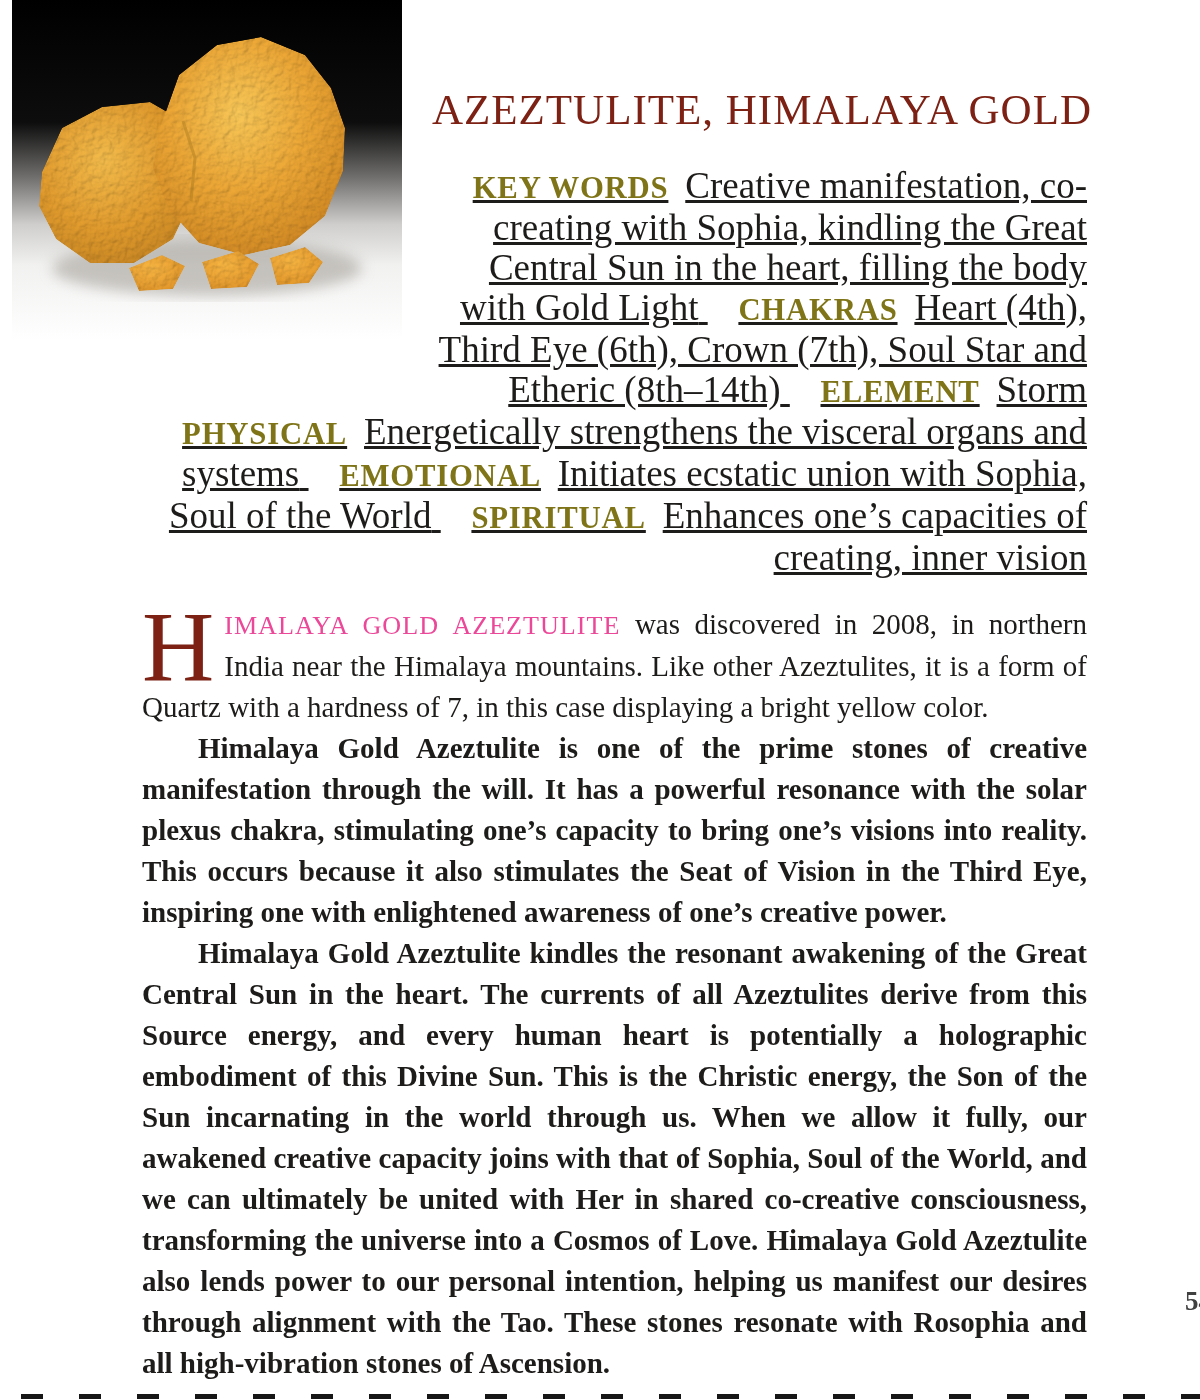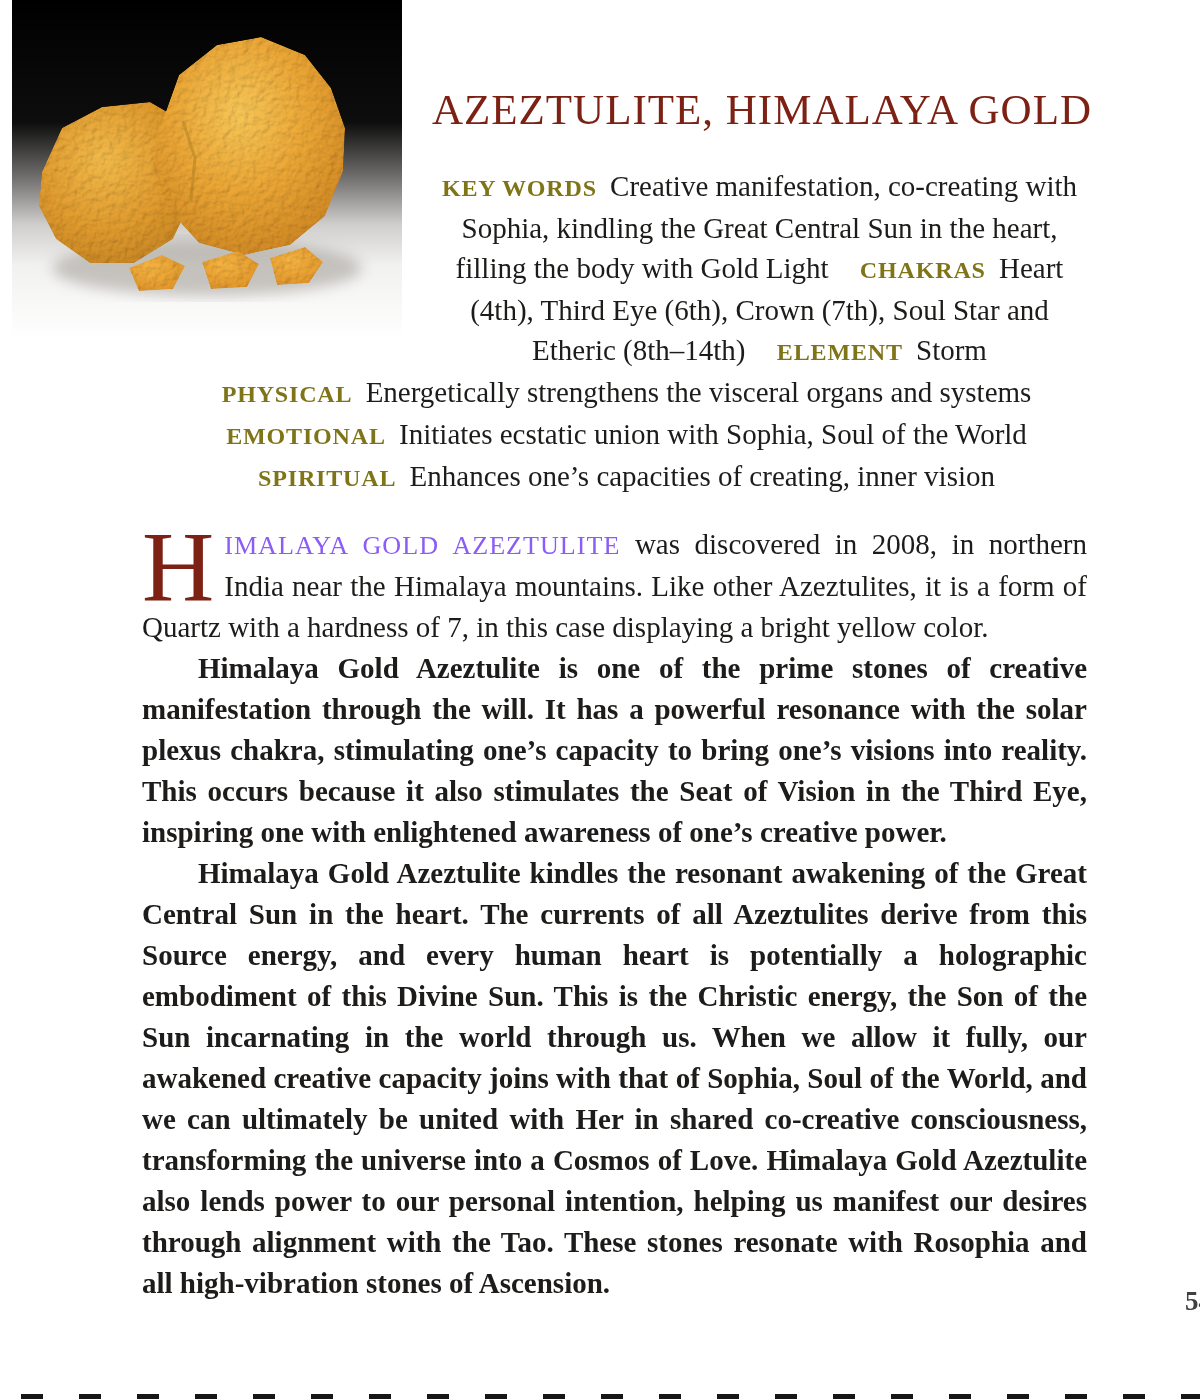--- a/index.html
+++ b/index.html
@@ -29,23 +29,24 @@
     margin: 0;
     font-size: 43px;
     line-height: 52px;
     font-weight: normal;
     letter-spacing: 1px;
     white-space: nowrap;
     color: #7c2114;
   }
   .keywords {
     margin: 30px 0 0 0;
-    font-size: 29px;
+    font-size: 37px;
     line-height: 40px;
-    text-align: center;
+    text-align: right;
+    text-decoration: underline;
   }
   .plabel {
     font-weight: bold;
     color: #7f7518;
     font-size: 0.83em;
     letter-spacing: 0.8px;
     margin-right: 0.55em;
   }
   .prop:not(:first-of-type) .plabel { margin-left: 1.0em; }
 
@@ -60,21 +61,21 @@
   .body-text p.indent { text-indent: 56px; font-weight: bold; }
   .dropcap {
     float: left;
     color: #7c2114;
     font-size: 100px;
     line-height: 80px;
     height: 80px;
     margin: 3px 10px 0 0;
   }
   .leadcaps {
-    color: #8b5cf6;
+    color: #ec4899;
     font-size: 0.9em;
     letter-spacing: 1px;
   }
 
   
   .pagenum {
     position: absolute;
     left: 0; right: 0;
     top: 1286px;
     text-align: right;

